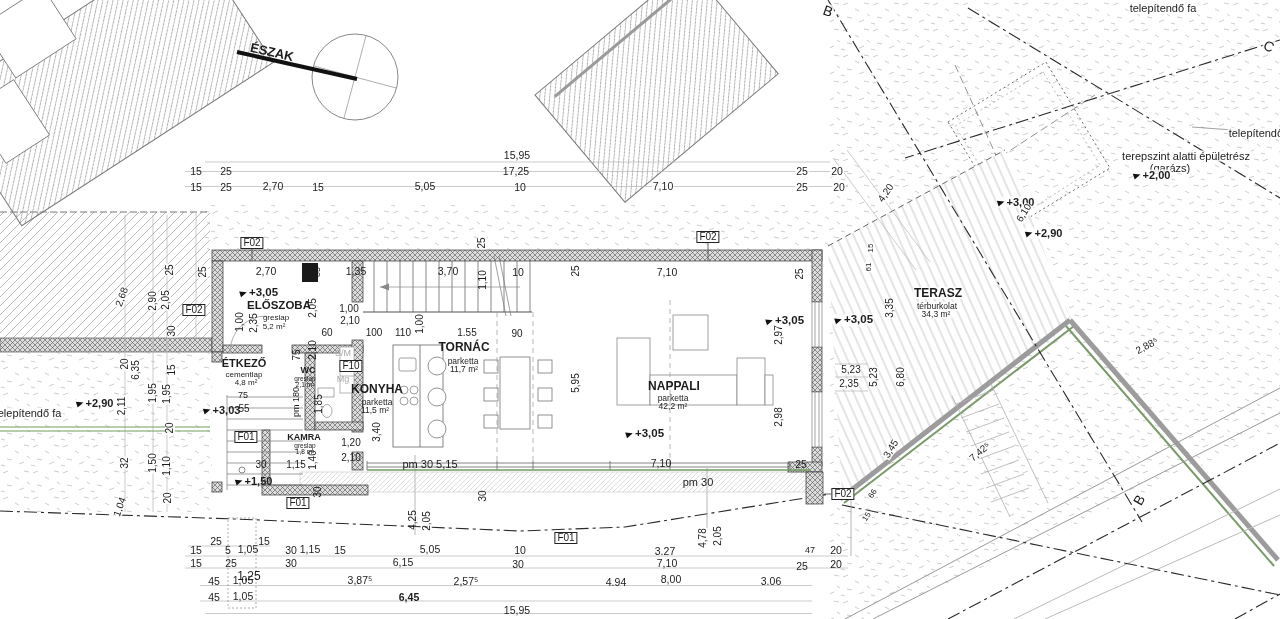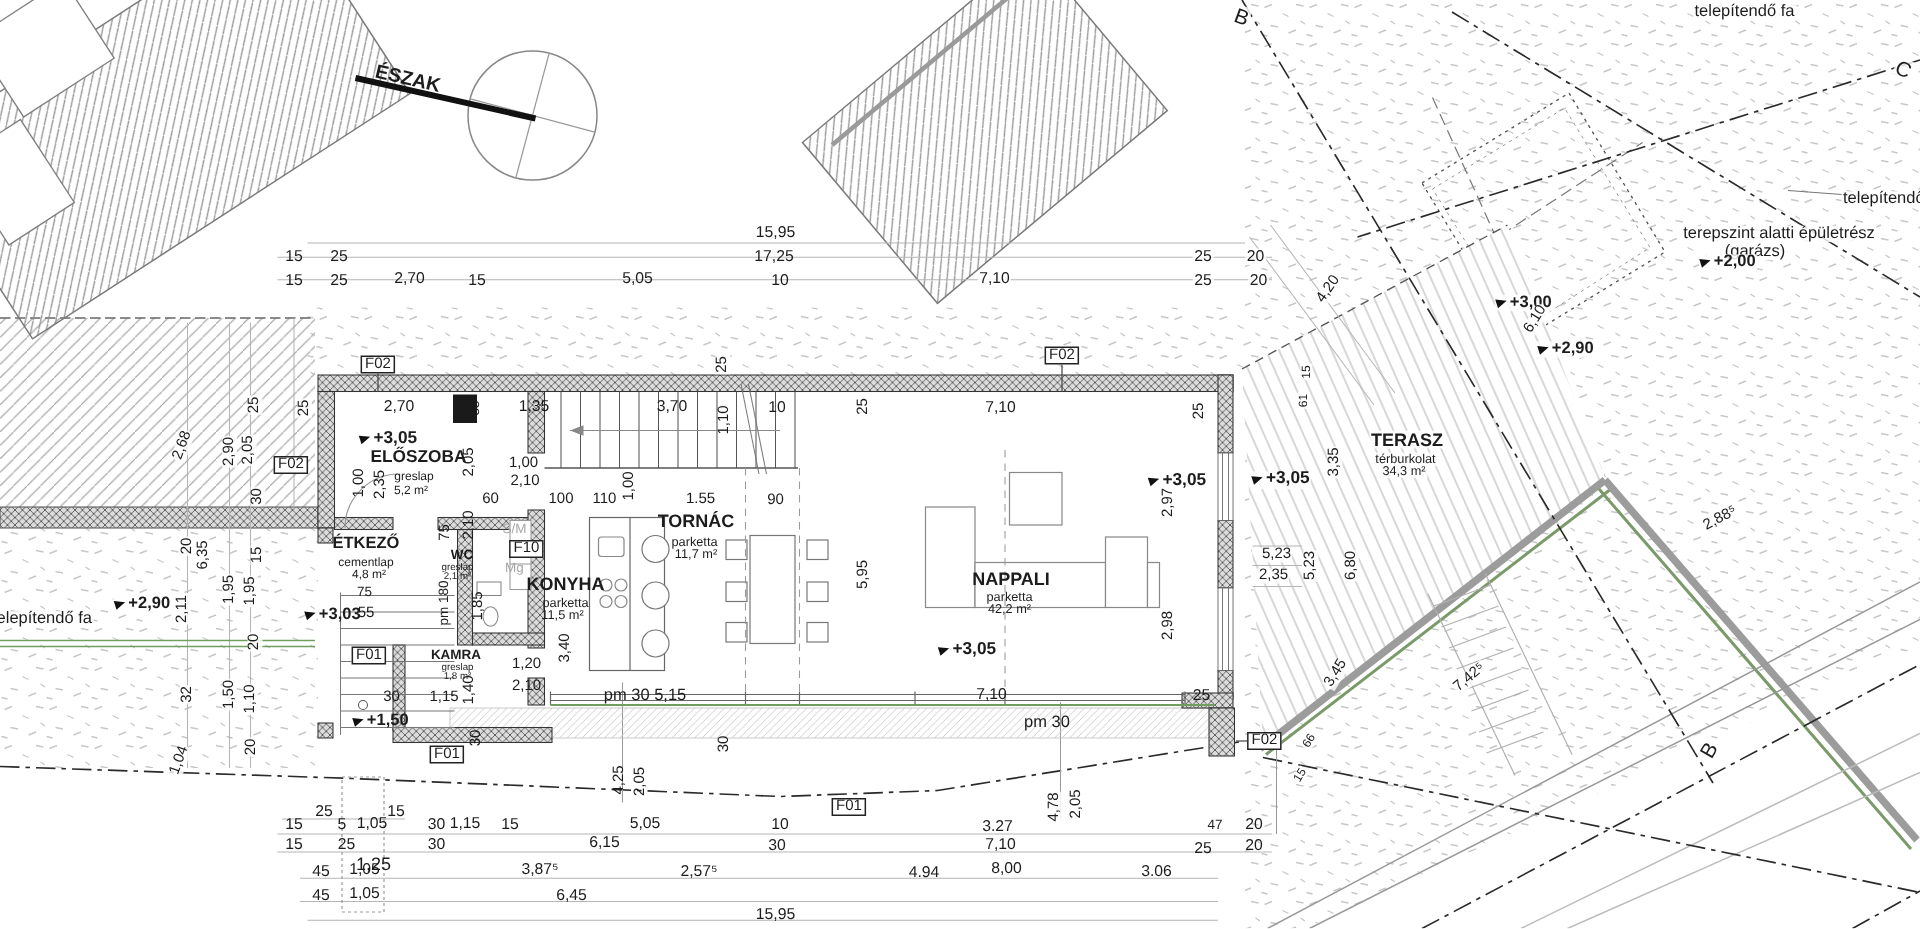--- a/index.html
+++ b/index.html
@@ -477,19 +477,19 @@
       <span class="ann" style="left: 802px; top: 566px; font-size: 10.5px; transform: translate(-50%, -50%);">25</span>
       <span class="ann" style="left: 836px; top: 564px; font-size: 10.5px; transform: translate(-50%, -50%);">20</span>
       <span class="ann" style="left: 214px; top: 581px; font-size: 10.5px; transform: translate(-50%, -50%);">45</span>
       <span class="ann" style="left: 243px; top: 580px; font-size: 10.5px; transform: translate(-50%, -50%);">1,05</span>
       <span class="ann" style="left: 341px; top: 580px; font-size: 10.5px; transform: translate(-50%, -50%); margin-left: 19px;">3,87⁵</span>
       <span class="ann" style="left: 466px; top: 581px; font-size: 10.5px; transform: translate(-50%, -50%);">2,57⁵</span>
       <span class="ann" style="left: 616px; top: 582px; font-size: 10.5px; transform: translate(-50%, -50%);">4.94</span>
       <span class="ann" style="left: 771px; top: 581px; font-size: 10.5px; transform: translate(-50%, -50%);">3.06</span>
       <span class="ann" style="left: 214px; top: 597px; font-size: 10.5px; transform: translate(-50%, -50%);">45</span>
       <span class="ann" style="left: 243px; top: 596px; font-size: 10.5px; transform: translate(-50%, -50%);">1,05</span>
-      <span class="ann" style="left: 381px; top: 597px; font-size: 10.5px; transform: translate(-50%, -50%);">6,45</span>
+      <span class="ann" style="left: 409px; top: 597px; font-size: 10.5px; transform: translate(-50%, -50%); font-weight: bold;">6,45</span>
       <span class="ann" style="left: 671px; top: 579px; font-size: 10.5px; transform: translate(-50%, -50%);">8,00</span>
       <span class="ann" style="left: 517px; top: 610px; font-size: 10.5px; transform: translate(-50%, -50%);">15,95</span>
       <span class="ann w" style="left: 703px; top: 538px; font-size: 10px; transform: translate(-50%, -50%) rotate(-90deg);">4,78</span>
       <span class="ann w" style="left: 718px; top: 536px; font-size: 10px; transform: translate(-50%, -50%) rotate(-90deg);">2,05</span>
     </div>
 </div>
 
 </body></html>

